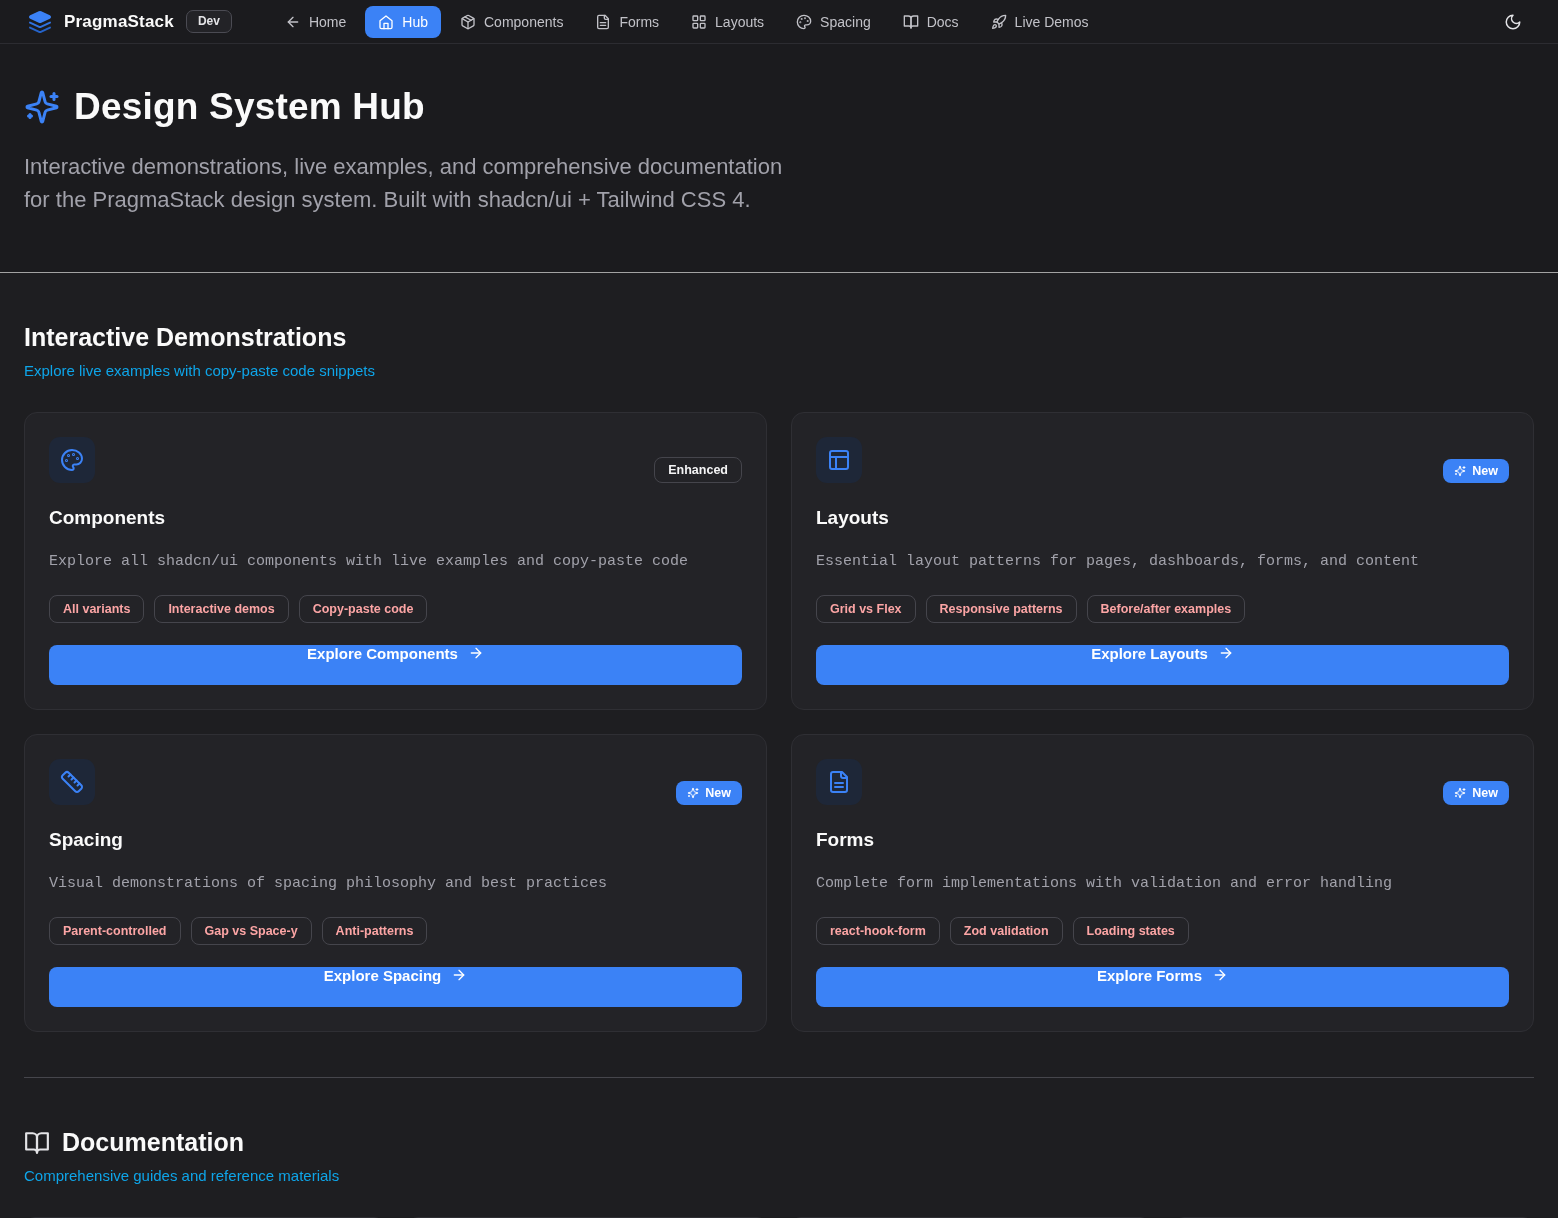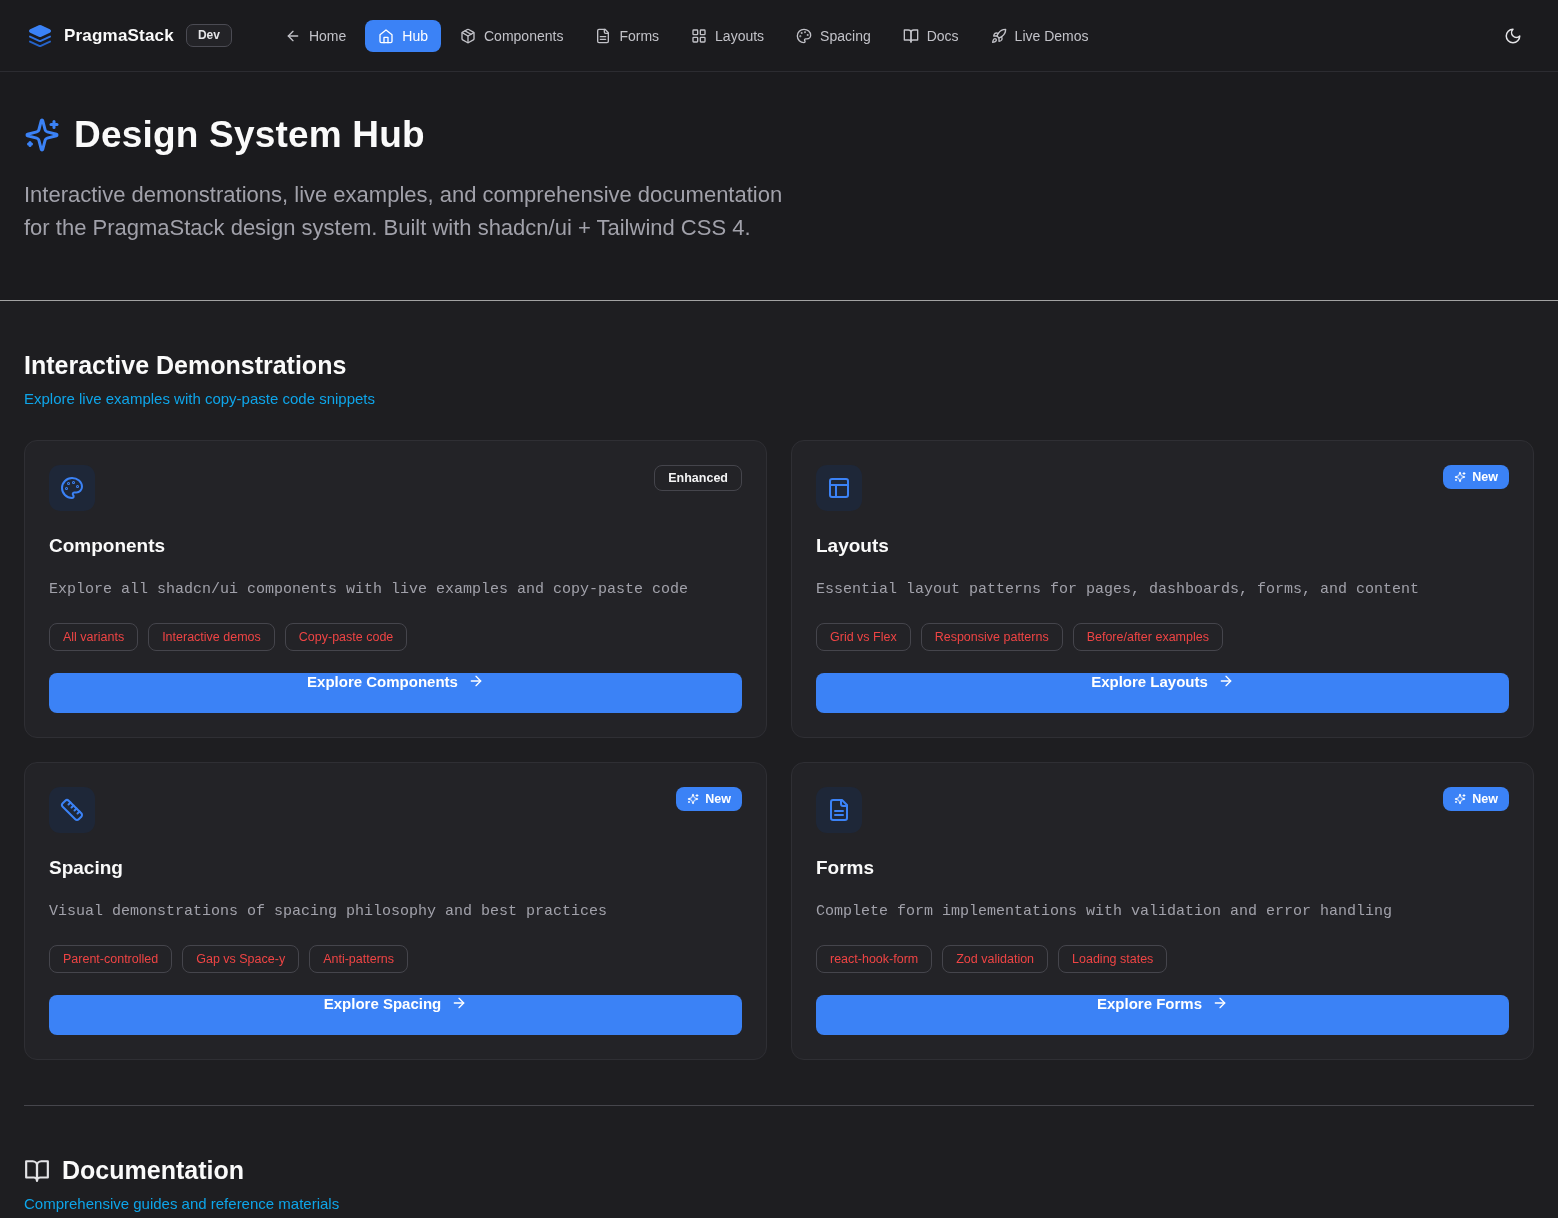--- a/index.html
+++ b/index.html
@@ -1,21 +1,21 @@
 <!DOCTYPE html>
 <html><head>
 <meta charset="utf-8">
 <style>
   * { margin:0; padding:0; box-sizing:border-box; }
   html,body { background:#1e1e21; font-family:"Liberation Sans", sans-serif; color:#f4f4f5; }
   .page { min-height:1218px; width:100%; }
 
   
   .navbar {
-    height:72px; background:#1b1b1e; border-bottom:1px solid #2c2c31;
+    height:44px; background:#1b1b1e; border-bottom:1px solid #2c2c31;
     display:flex; align-items:center; padding:0 28px; gap:40px;
   }
   .brand-group { display:flex; align-items:center; gap:12px; }
   .brand-logo { display:flex; align-items:center; }
   .brand-name { font-size:17px; font-weight:700; letter-spacing:.2px; color:#fafafa; }
   .dev-badge {
     font-size:12px; font-weight:700; color:#e4e4e7; background:#232327;
     border:1px solid #4b4b53; border-radius:7px; padding:3px 11px; line-height:1.3;
   }
   .nav-items { display:flex; align-items:center; gap:6px; flex:1; }
@@ -46,41 +46,41 @@
   .section-head { padding-top:50px; }
   .section-title-row { display:flex; align-items:center; gap:12px; }
   .section-title-row svg { width:26px; height:26px; color:#e4e4e7; }
   .section-title { font-size:25px; font-weight:700; color:#fafafa; }
   .section-subtitle { margin-top:10px; font-size:15px; color:#0ea5e9; }
 
   .demos-grid { margin-top:33px; display:grid; grid-template-columns:1fr 1fr; gap:24px; }
   .demo-card {
     background:#232327; border:1px solid #2f2f34; border-radius:13px; padding:24px;
   }
-  .demo-card-head { display:flex; align-items:flex-start; justify-content:space-between; }
+  .demo-card-head { display:flex; align-items:flex-end; justify-content:space-between; }
   .icon-tile {
     width:46px; height:46px; border-radius:11px; background:#1e2738;
     display:flex; align-items:center; justify-content:center; color:#3b82f6;
   }
   .icon-tile svg { width:24px; height:24px; }
   .badge-outline {
     font-size:12.5px; font-weight:700; color:#f4f4f5; border:1px solid #45454c;
     border-radius:8px; padding:4px 13px; line-height:1.3; background:transparent;
   }
   .badge-filled {
     font-size:12.5px; font-weight:700; color:#ffffff; background:#3b82f6;
     border-radius:8px; padding:4px 11px; line-height:1.3;
     display:flex; align-items:center; gap:6px;
   }
   .badge-filled svg { width:12px; height:12px; }
   .demo-card-title { margin-top:24px; font-size:19px; font-weight:700; color:#fafafa; }
   .demo-card-desc { margin-top:22px; font-size:15px; color:#a1a1aa; line-height:1.45;font-family:Liberation Mono, monospace; }
   .tag-row { margin-top:22px; display:flex; gap:10px; flex-wrap:wrap; }
   .tag {
-    font-size:12.5px; font-weight:400; color:#ef4444; border:1px solid #45454c;
+    font-size:12.5px; font-weight:700; color:#fca5a5; border:1px solid #45454c;
     border-radius:8px; padding:5px 13px; line-height:1.3;
   }
   .explore-btn {
     margin-top:22px; width:100%; height:40px; border:none; border-radius:8px;
     background:#3b82f6; color:#ffffff; font-size:15px; font-weight:600;
     display:flex; align-items:flex-start; justify-content:center; gap:10px; cursor:pointer;
     font-family:inherit;
   }
   .explore-btn svg { width:16px; height:16px; }
 

